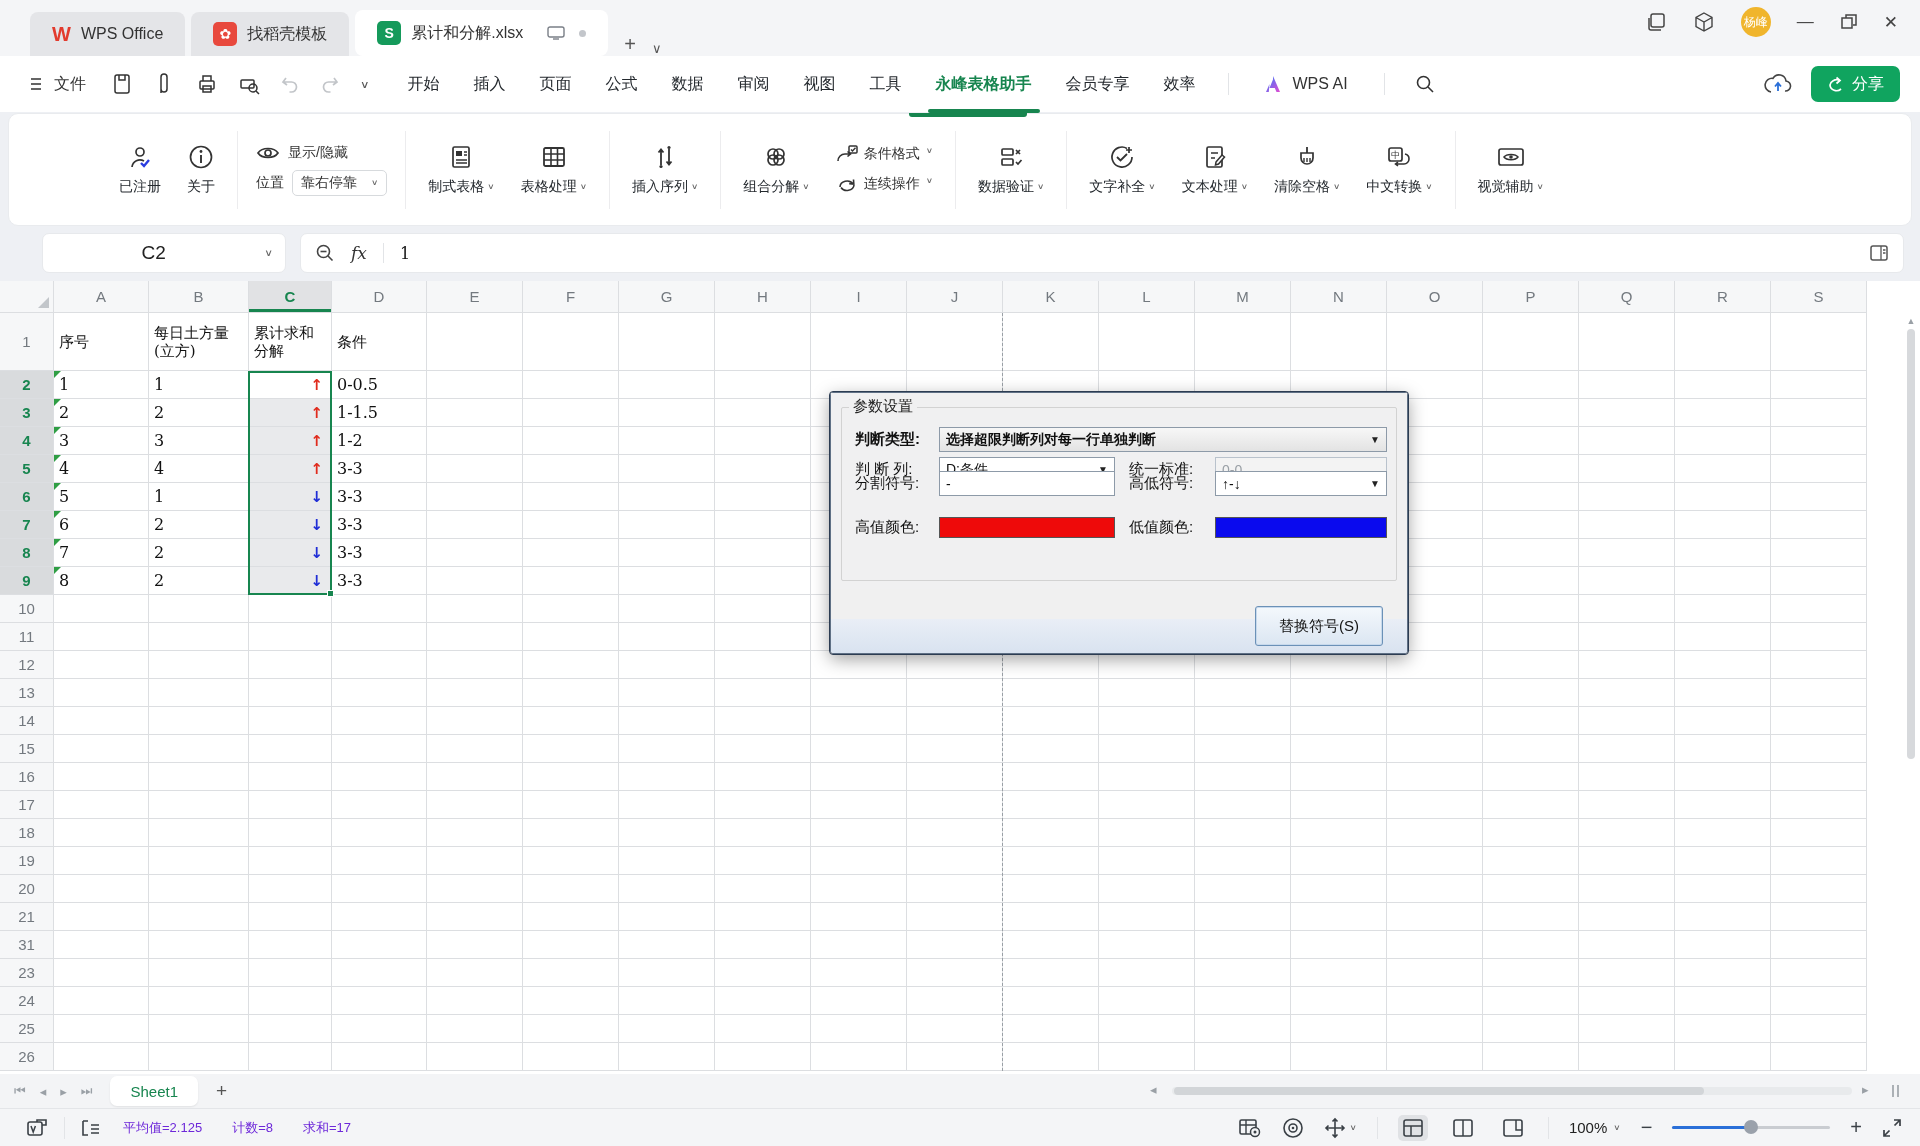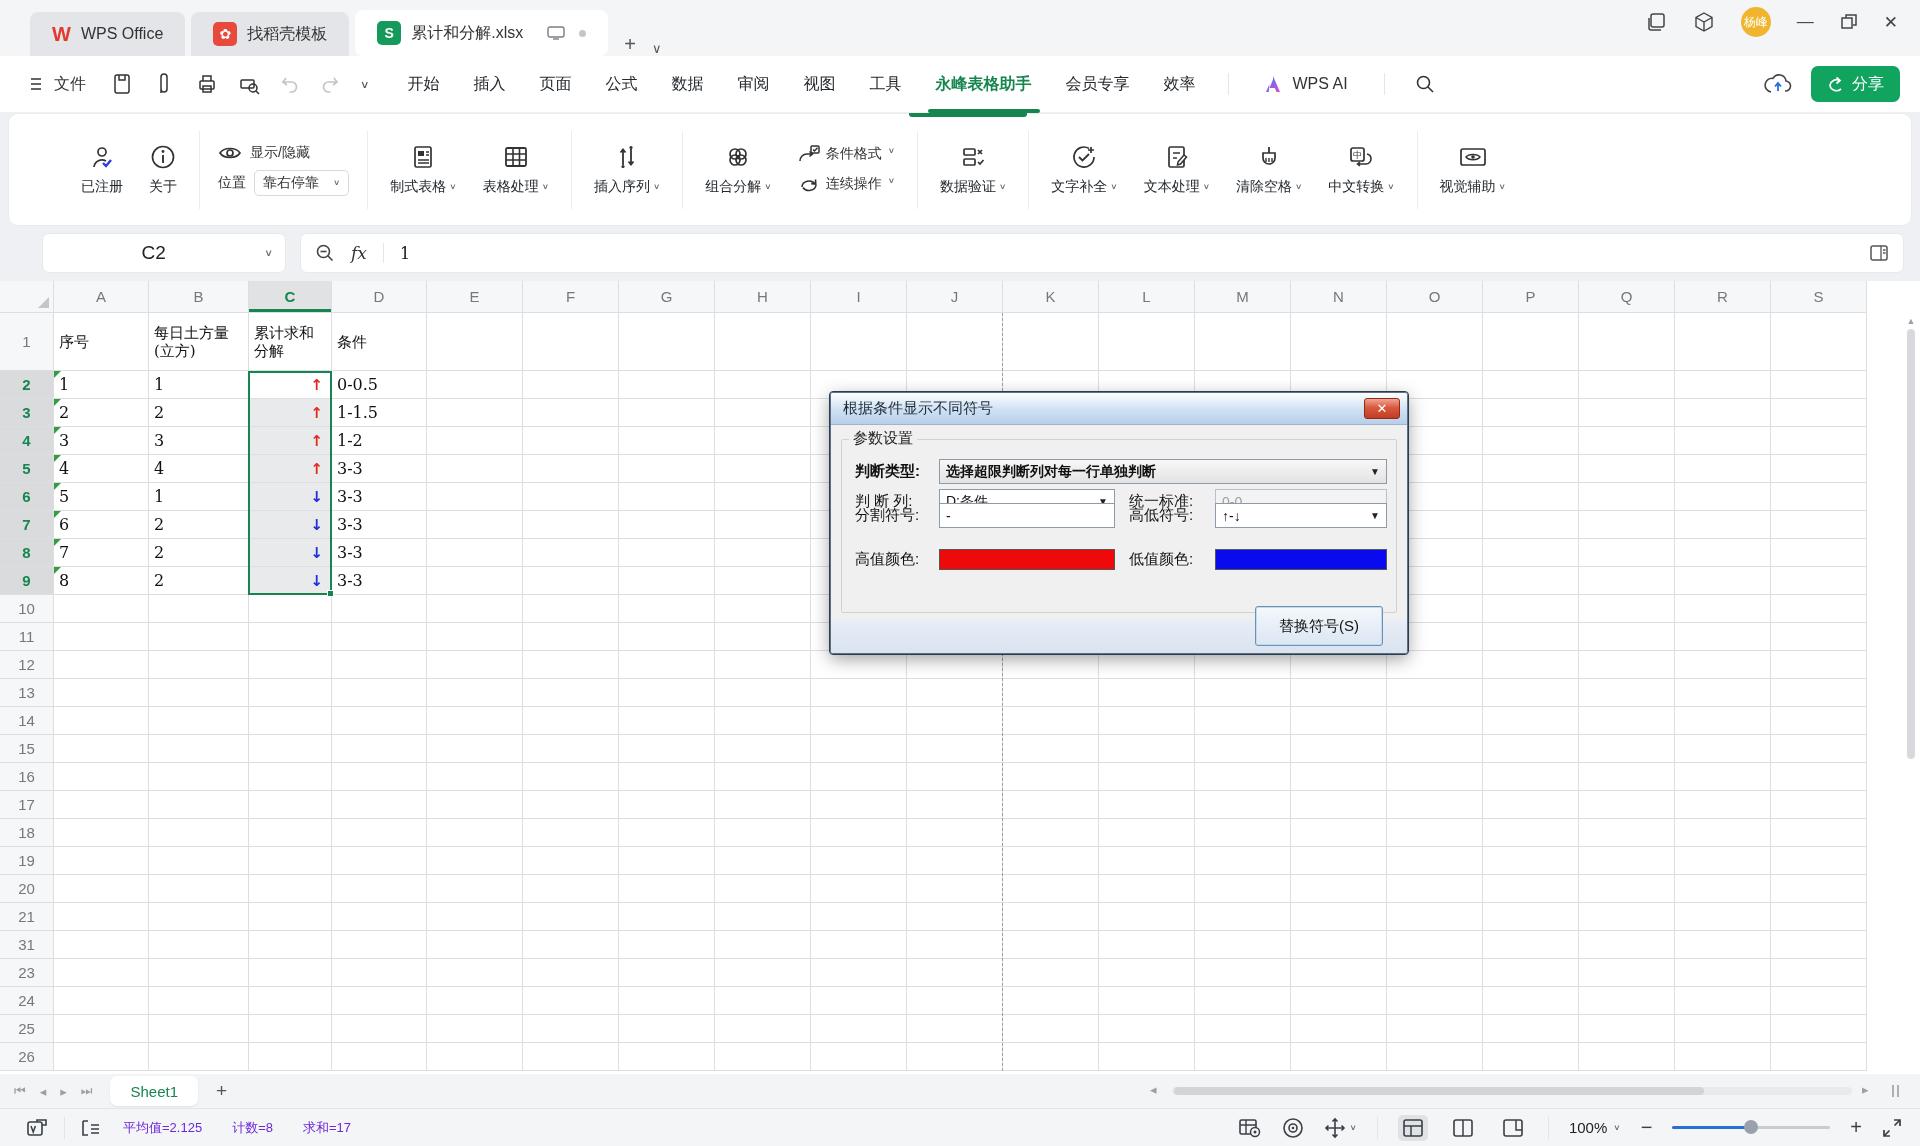--- a/index.html
+++ b/index.html
@@ -275,21 +275,21 @@
     <svg width="17" height="16" viewBox="0 0 17 16">
         <path d="M3 9 a7 6 0 0 1 9 -5 M9.5 1.5 L13 4.5 L9.5 7.5 M3 9 a6.5 6 0 0 0 11 4" fill="none" stroke="#fff" stroke-width="1.7"></path>
       </svg>
     <span>分享</span>
   </div>
 </div>
 
 <div id="ribbon">
   <div id="ribbon-indicator"></div>
 
-  <div class="rgroup" style="padding-left:72px;">
+  <div class="rgroup" style="padding-left:110px;">
     <div class="ritem">
       <svg width="26" height="26" viewBox="0 0 26 26">
           <circle cx="13" cy="8" r="4" fill="none" stroke="#333" stroke-width="1.7"></circle>
           <path d="M5 23 a8 8 0 0 1 12 -6" fill="none" stroke="#333" stroke-width="1.7"></path>
           <path d="M14 19 l3 3 l5 -6" fill="none" stroke="#2a3de0" stroke-width="2.4"></path>
         </svg>
       <span class="lab">
           <span>已注册</span>
         </span>
     </div>
@@ -1044,23 +1044,20 @@
   <div id="pagebreak"></div>
   <div id="selbox">
     <div id="fillhandle"></div>
   </div>
   <div id="vsb">
     <span class="arr">▲</span>
     <div class="thumb"></div>
   </div>
 
   <div id="dialog" style="top:111px;">
-    <div id="dlg-title">
-      <span>根据条件显示不同符号</span>
-    </div>
     <div id="dlg-close">✕</div>
     <div id="dlg-body">
       <div id="dlg-group"></div>
       <div id="dlg-group-label">参数设置</div>
 
       <div class="drow" style="top:34px;font-weight:bold;">
         <span class="dlab">判断类型:</span>
         <div class="dctrl dd w-wide">
           <span>选择超限判断列对每一行单独判断</span>
           <span class="caret">▼</span>

